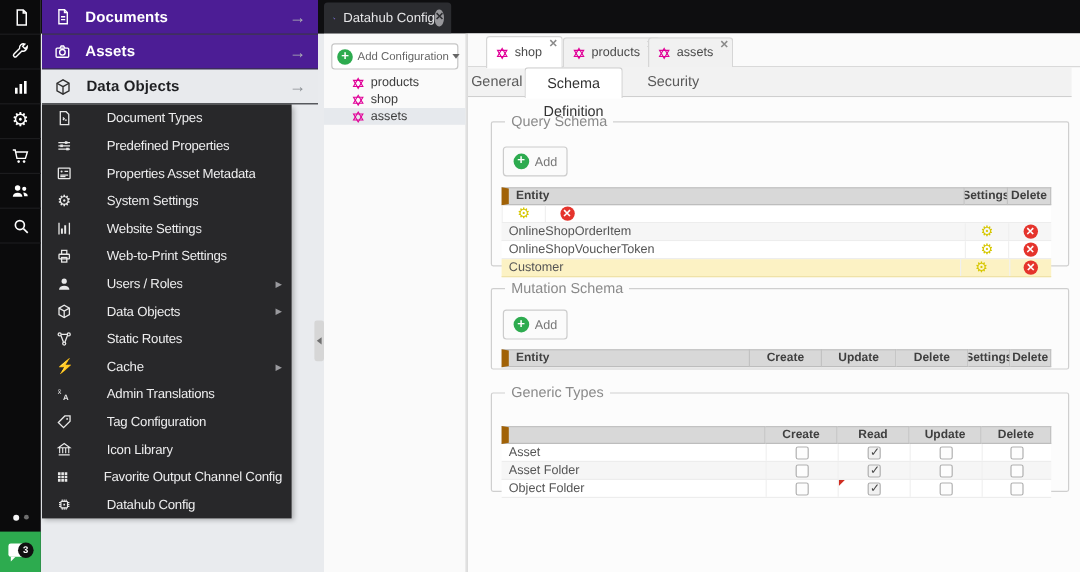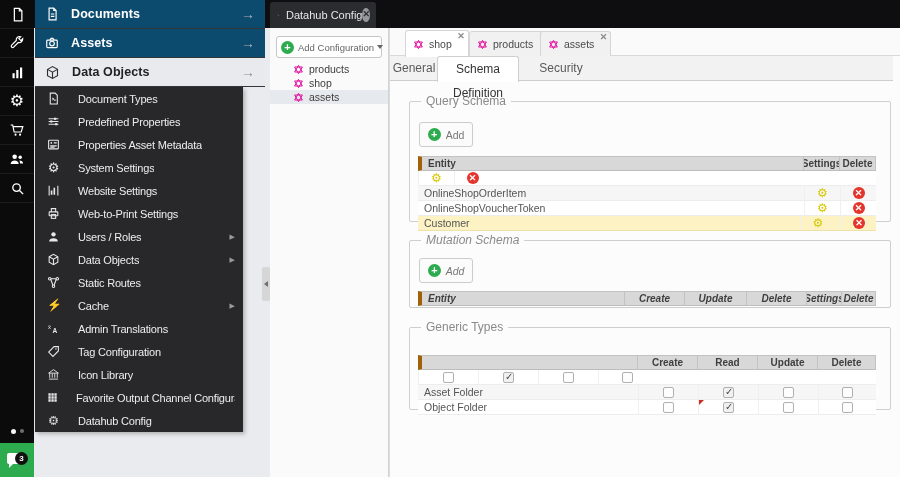--- a/index.html
+++ b/index.html
@@ -15,29 +15,29 @@
   .rail-dots{position:absolute;left:0;top:425px;width:34px;height:12px;display:flex;align-items:center;justify-content:center;gap:4px;}
   .dot1{width:5px;height:5px;border-radius:50%;background:#f5f5f5;}
   .dot2{width:4px;height:4px;border-radius:50%;background:#6e6e6e;}
   .chat-btn{position:absolute;left:0;top:443px;width:34px;height:34px;background:#2dab4f;cursor:pointer;}
   .chat-bubble{position:absolute;left:7px;top:10px;width:15px;height:11px;background:#fff;border-radius:2px;}
   .chat-bubble:after{content:"";position:absolute;left:2px;bottom:-4px;border-left:4px solid #fff;border-bottom:4px solid transparent;}
   .chat-badge{position:absolute;left:15px;top:9px;width:13px;height:13px;border-radius:50%;background:#111;color:#fff;font-size:8px;line-height:13px;text-align:center;font-weight:bold;}
 
   
   .menu{left:35px;top:0;width:230px;z-index:10;}
-  .mh{position:relative;height:29px;background:#0c4a6e;border-bottom:1px solid #33363a;display:flex;align-items:center;padding:0 10px;cursor:pointer;}
+  .mh{position:relative;height:29px;background:#4c1d95;border-bottom:1px solid #33363a;display:flex;align-items:center;padding:0 10px;cursor:pointer;}
   .mh .mh-label{color:#fff;font-size:12.5px;font-weight:bold;margin-left:12px;letter-spacing:.1px;}
   .mh .mh-arrow{margin-left:auto;color:#aeb2b6;font-size:14px;}
   .mh.sel{background:#e8eaed;}
   .mh.sel .mh-label{color:#1f2023;}
   .mh.sel .mh-arrow{color:#8b8f94;}
   .submenu{left:35px;top:87px;width:208px;background:#28282a;z-index:10;box-shadow:2px 2px 4px rgba(0,0,0,.25);}
   .mi{height:23px;display:flex;align-items:center;padding:0 8px 0 12px;cursor:pointer;}
-  .mi .mi-label{color:#ededee;font-size:11px;letter-spacing:-.2px;margin-left:11px;white-space:nowrap;overflow:hidden;padding-left:7px;}
+  .mi .mi-label{color:#ededee;font-size:11px;letter-spacing:-.2px;margin-left:22px;white-space:nowrap;overflow:hidden;padding-left:7px;}
   .mi .sub-arrow{margin-left:auto;color:#9a9a9e;font-size:7px;}
 
   
   .topbar{left:34px;top:0;width:866px;height:28px;background:#0e0e10;z-index:2;}
   .win-tab{position:absolute;left:236px;top:2px;height:26px;width:106px;background:#2b2c30;border-radius:3px 3px 0 0;display:flex;align-items:center;padding:0 6px 0 7px;cursor:pointer;}
   .win-tab-label{color:#e6e6e8;font-size:11px;margin-left:6px;white-space:nowrap;}
   .win-tab-close{margin-left:auto;width:14px;height:14px;border-radius:50%;background:#97979b;color:#2b2c30;font-size:9px;line-height:13px;text-align:center;font-weight:bold;cursor:pointer;}
 
   
   .backdrop{left:34px;top:28px;width:866px;height:449px;background:#e9ebee;z-index:1;}
@@ -67,21 +67,21 @@
   .content{position:absolute;left:0;top:53px;right:0;bottom:0;background:#fcfcfc;}
 
   fieldset.fs{position:absolute;left:19px;width:482px;border:1px solid #cfcfcf;border-radius:2px;margin:0;padding:0;}
   fieldset.fs legend{font-size:12px;color:#8a8a8a;margin-left:11px;padding:0 5px;}
   .add-btn{position:absolute;left:9px;width:54px;height:25px;border:1px solid #ccc;border-radius:3px;background:#fbfbfb;display:flex;align-items:center;justify-content:center;gap:5px;cursor:pointer;}
   .add-btn .add-label{font-size:10.5px;color:#777;}
 
   .grid{position:absolute;left:8px;width:458px;font-size:10.5px;}
   .grow{display:flex;height:15px;align-items:stretch;}
   .ghead .gcell{background:#d8d8d8;font-weight:bold;color:#3f3f3f;font-size:10px;border-right:1px solid #c2c2c2;border-top:1px solid #c2c2c2;border-bottom:1px solid #bdbdbd;}
-  .ghead .gcell:first-child{border-left:4px solid #a16207;}
+  .ghead .gcell:first-child{border-left:6px solid #a16207;}
   .gbody .grow{background:#fff;border-bottom:1px solid #ededed;}
   .gbody .grow.alt{background:#f6f6f6;}
   .gbody .grow.hl{background:#fcf2c4;border-bottom:1px solid #efe2a8;gap:6px;}
   .gcell{display:flex;align-items:center;padding-left:6px;color:#555;overflow:hidden;white-space:nowrap;}
   .gcell.cc{justify-content:center;padding-left:0;position:relative;}
   .gbody .gcell.cc{border-left:1px solid #f0f0f0;}
   .c-entity{width:386px;} .c-set{width:36px;} .c-del{width:36px;}
   .m0{width:207px;} .m1{width:60px;} .m2{width:62px;} .m3{width:60px;} .m4{width:35px;} .m5{width:34px;}
   .g0{width:220px;} .g1,.g2,.g3{width:60px;} .g4{width:58px;}
 
@@ -281,21 +281,21 @@
                   <span class="cog">⚙</span>
                 </div>
               <div class="gcell c-del cc">
                   <span class="del-ico">✕</span>
                 </div>
             </div>
           </div>
         </div>
       </fieldset>
 
-      <fieldset class="fs" style="top:152px;height:75px;font-style:italic;">
+      <fieldset class="fs" style="top:152px;height:75px;">
         <legend>Mutation Schema</legend>
         <div class="add-btn" style="top:11px;">
           <span class="plus-circle">+</span>
           <span class="add-label">Add</span>
         </div>
         <div class="grid" style="top:44px;">
           <div class="ghead">
             <div class="grow">
               <div class="gcell m0">Entity</div>
               <div class="gcell m1 cc">Create</div>
@@ -315,20 +315,21 @@
             <div class="grow">
               <div class="gcell g0"></div>
               <div class="gcell g1 cc">Create</div>
               <div class="gcell g2 cc">Read</div>
               <div class="gcell g3 cc">Update</div>
               <div class="gcell g4 cc">Delete</div>
             </div>
           </div>
           <div class="gbody">
             <div class="grow">
+              <div class="gcell g0">Asset</div>
               <div class="gcell g1 cc">
                   <span class="cb"></span>
                 </div>
               <div class="gcell g2 cc">
                   <span class="cb checked"></span>
                 </div>
               <div class="gcell g3 cc">
                   <span class="cb"></span>
                 </div>
               <div class="gcell g4 cc">

